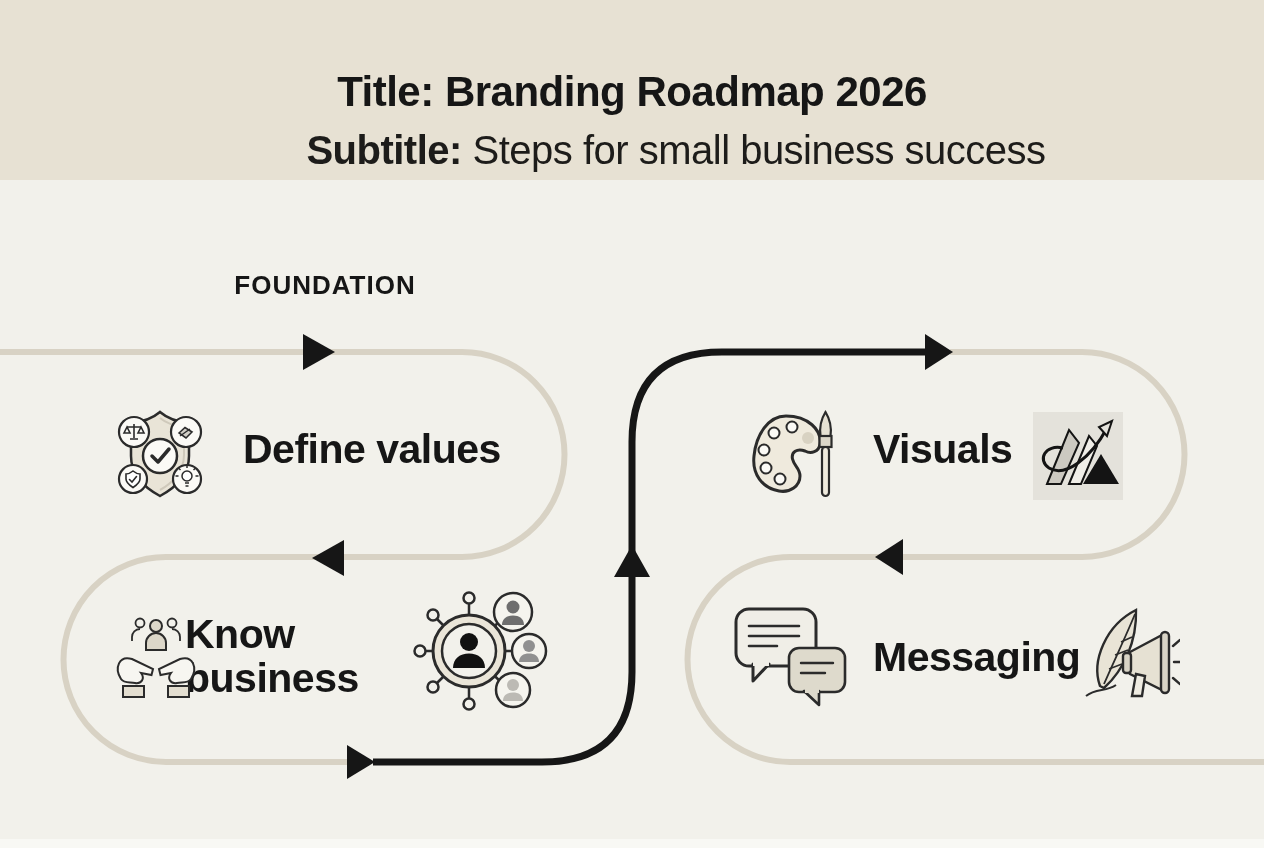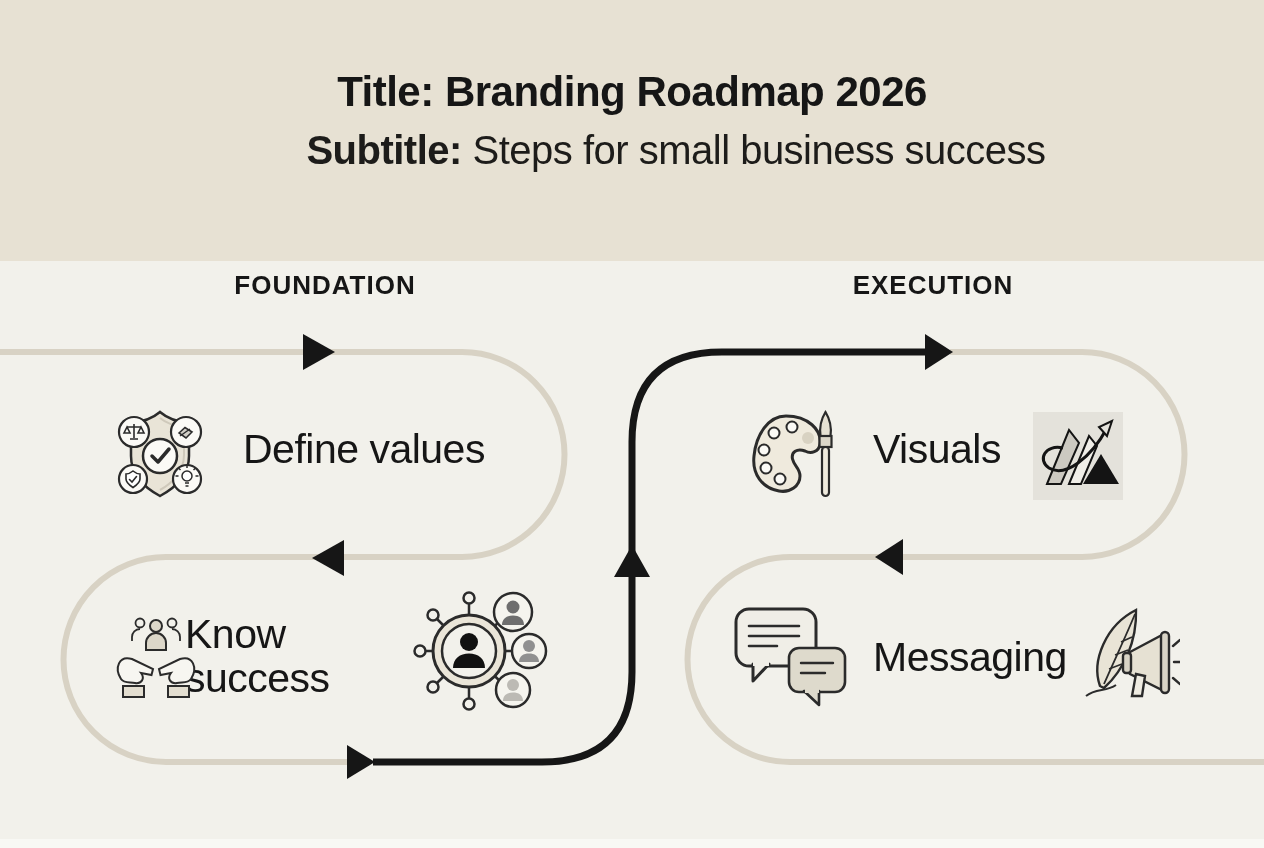--- a/index.html
+++ b/index.html
@@ -6,35 +6,35 @@
     --header-bg:#e7e1d3;
     --canvas-bg:#f2f1eb;
     --road-light:#d8d2c4;
     --road-dark:#161616;
     --text-dark:#161616;
   }
   *{margin:0;padding:0;box-sizing:border-box;}
   html,body{width:1264px;height:848px;}
   body{font-family:"Liberation Sans",sans-serif;background:#fff;}
   .canvas{position:relative;width:1264px;height:848px;background:var(--canvas-bg);overflow:hidden;}
-  .header-band{position:absolute;left:0;top:0;width:1264px;height:261px;background:var(--header-bg);}
+  .header-band{position:absolute;left:0;top:0;width:1264px;height:180px;background:var(--header-bg);}
   .title-line{position:absolute;left:0;top:68px;width:1264px;text-align:center;
     font-size:42px;font-weight:700;color:var(--text-dark);letter-spacing:-0.5px;}
   .subtitle-line{position:absolute;left:0;top:128px;width:1264px;text-align:center;
     font-size:40px;font-weight:400;color:#1d1c1a;letter-spacing:-0.5px;margin-left:44px;}
   .subtitle-line .lbl{font-weight:700;}
   .section-label{position:absolute;top:270px;width:400px;text-align:center;
     font-size:26px;font-weight:700;color:var(--text-dark);letter-spacing:1px;}
   #sec-foundation{left:125px;}
   #sec-execution{left:733px;}
   .roadmap-svg{position:absolute;left:0;top:0;}
   .road-light{stroke:var(--road-light);stroke-width:6;fill:none;}
   .road-dark{stroke:var(--road-dark);stroke-width:7;fill:none;}
   .arrowhead{fill:var(--road-dark);}
-  .step-label{position:absolute;color:var(--text-dark);font-weight:400;letter-spacing:-0.5px;}
+  .step-label{position:absolute;color:var(--text-dark);font-weight:700;letter-spacing:-0.5px;}
   #lbl-define{left:243px;top:426px;font-size:41px;}
   #lbl-know{left:185px;top:612px;width:240px;text-align:left;font-size:41px;line-height:44px;}
   #lbl-visuals{left:873px;top:426px;font-size:41px;}
   #lbl-messaging{left:873px;top:634px;font-size:41px;}
   .icon-box{position:absolute;}
   #icon-shield{left:110px;top:404px;}
   #icon-hands{left:110px;top:610px;}
   #icon-network{left:405px;top:583px;}
   #icon-palette{left:746px;top:406px;}
   #icon-logo{left:1033px;top:412px;}
@@ -46,38 +46,37 @@
 <body>
 
 <div class="canvas">
 
   <div class="header-band">
     <div class="title-line"><span>Title:</span> <span>Branding Roadmap 2026</span></div>
     <div class="subtitle-line"><span class="lbl">Subtitle:</span> <span>Steps for small business success</span></div>
   </div>
 
   <div class="section-label" id="sec-foundation">FOUNDATION</div>
-  <div class="section-label" id="sec-execution">EXECUTION</div>
 
   <svg class="roadmap-svg" width="1264" height="848" viewBox="0 0 1264 848">
     <path class="road-light" d="M 0 352 H 462 A 102.5 102.5 0 0 1 462 557 H 166 A 102.5 102.5 0 0 0 166 762 H 347"></path>
     <path class="road-light" d="M 950 352 H 1082 A 102.5 102.5 0 0 1 1082 557 H 790 A 102.5 102.5 0 0 0 790 762 H 1264"></path>
     <path class="road-dark" d="M 373 762 H 542 Q 632 762 632 672 V 442 Q 632 352 722 352 H 926"></path>
     <polygon class="arrowhead" points="303,334 335,352 303,370"></polygon>
     <polygon class="arrowhead" points="344,540 312,558 344,576"></polygon>
     <polygon class="arrowhead" points="347,745 375,762 347,779"></polygon>
     <polygon class="arrowhead" points="614,577 632,545 650,577"></polygon>
     <polygon class="arrowhead" points="925,334 953,352 925,370"></polygon>
     <polygon class="arrowhead" points="903,539 875,557 903,575"></polygon>
   </svg>
 
   <div class="step-label" id="lbl-define">Define values</div>
   <div class="step-label" id="lbl-know">
     <div>Know</div>
-    <div>success</div>
+    <div>business</div>
   </div>
   <div class="step-label" id="lbl-messaging">Messaging</div>
   <div class="step-label" id="lbl-visuals">Visuals</div>
 
   <svg class="icon-box" id="icon-shield" width="100" height="100" viewBox="0 0 100 100">
     <path d="M50 8 C57 14 68 18 79 19 L79 52 C79 72 63 85 50 92 C37 85 21 72 21 52 L21 19 C32 18 43 14 50 8 Z" fill="#e9e4d7" stroke="#2b2b2b" stroke-width="2.5"></path>
     <path d="M50 14 C56 19 65 22 74 23 L74 51 C74 68 61 80 50 86" fill="none" stroke="#cfc9bb" stroke-width="2"></path>
     <circle cx="50" cy="52" r="17" fill="#fbfaf6" stroke="#2b2b2b" stroke-width="2.5"></circle>
     <path d="M42 52 L48 58 L59 45" fill="none" stroke="#2b2b2b" stroke-width="3.5" stroke-linecap="round" stroke-linejoin="round"></path>
     <circle cx="24" cy="28" r="15" fill="#fbfaf6" stroke="#2b2b2b" stroke-width="2.2"></circle>

